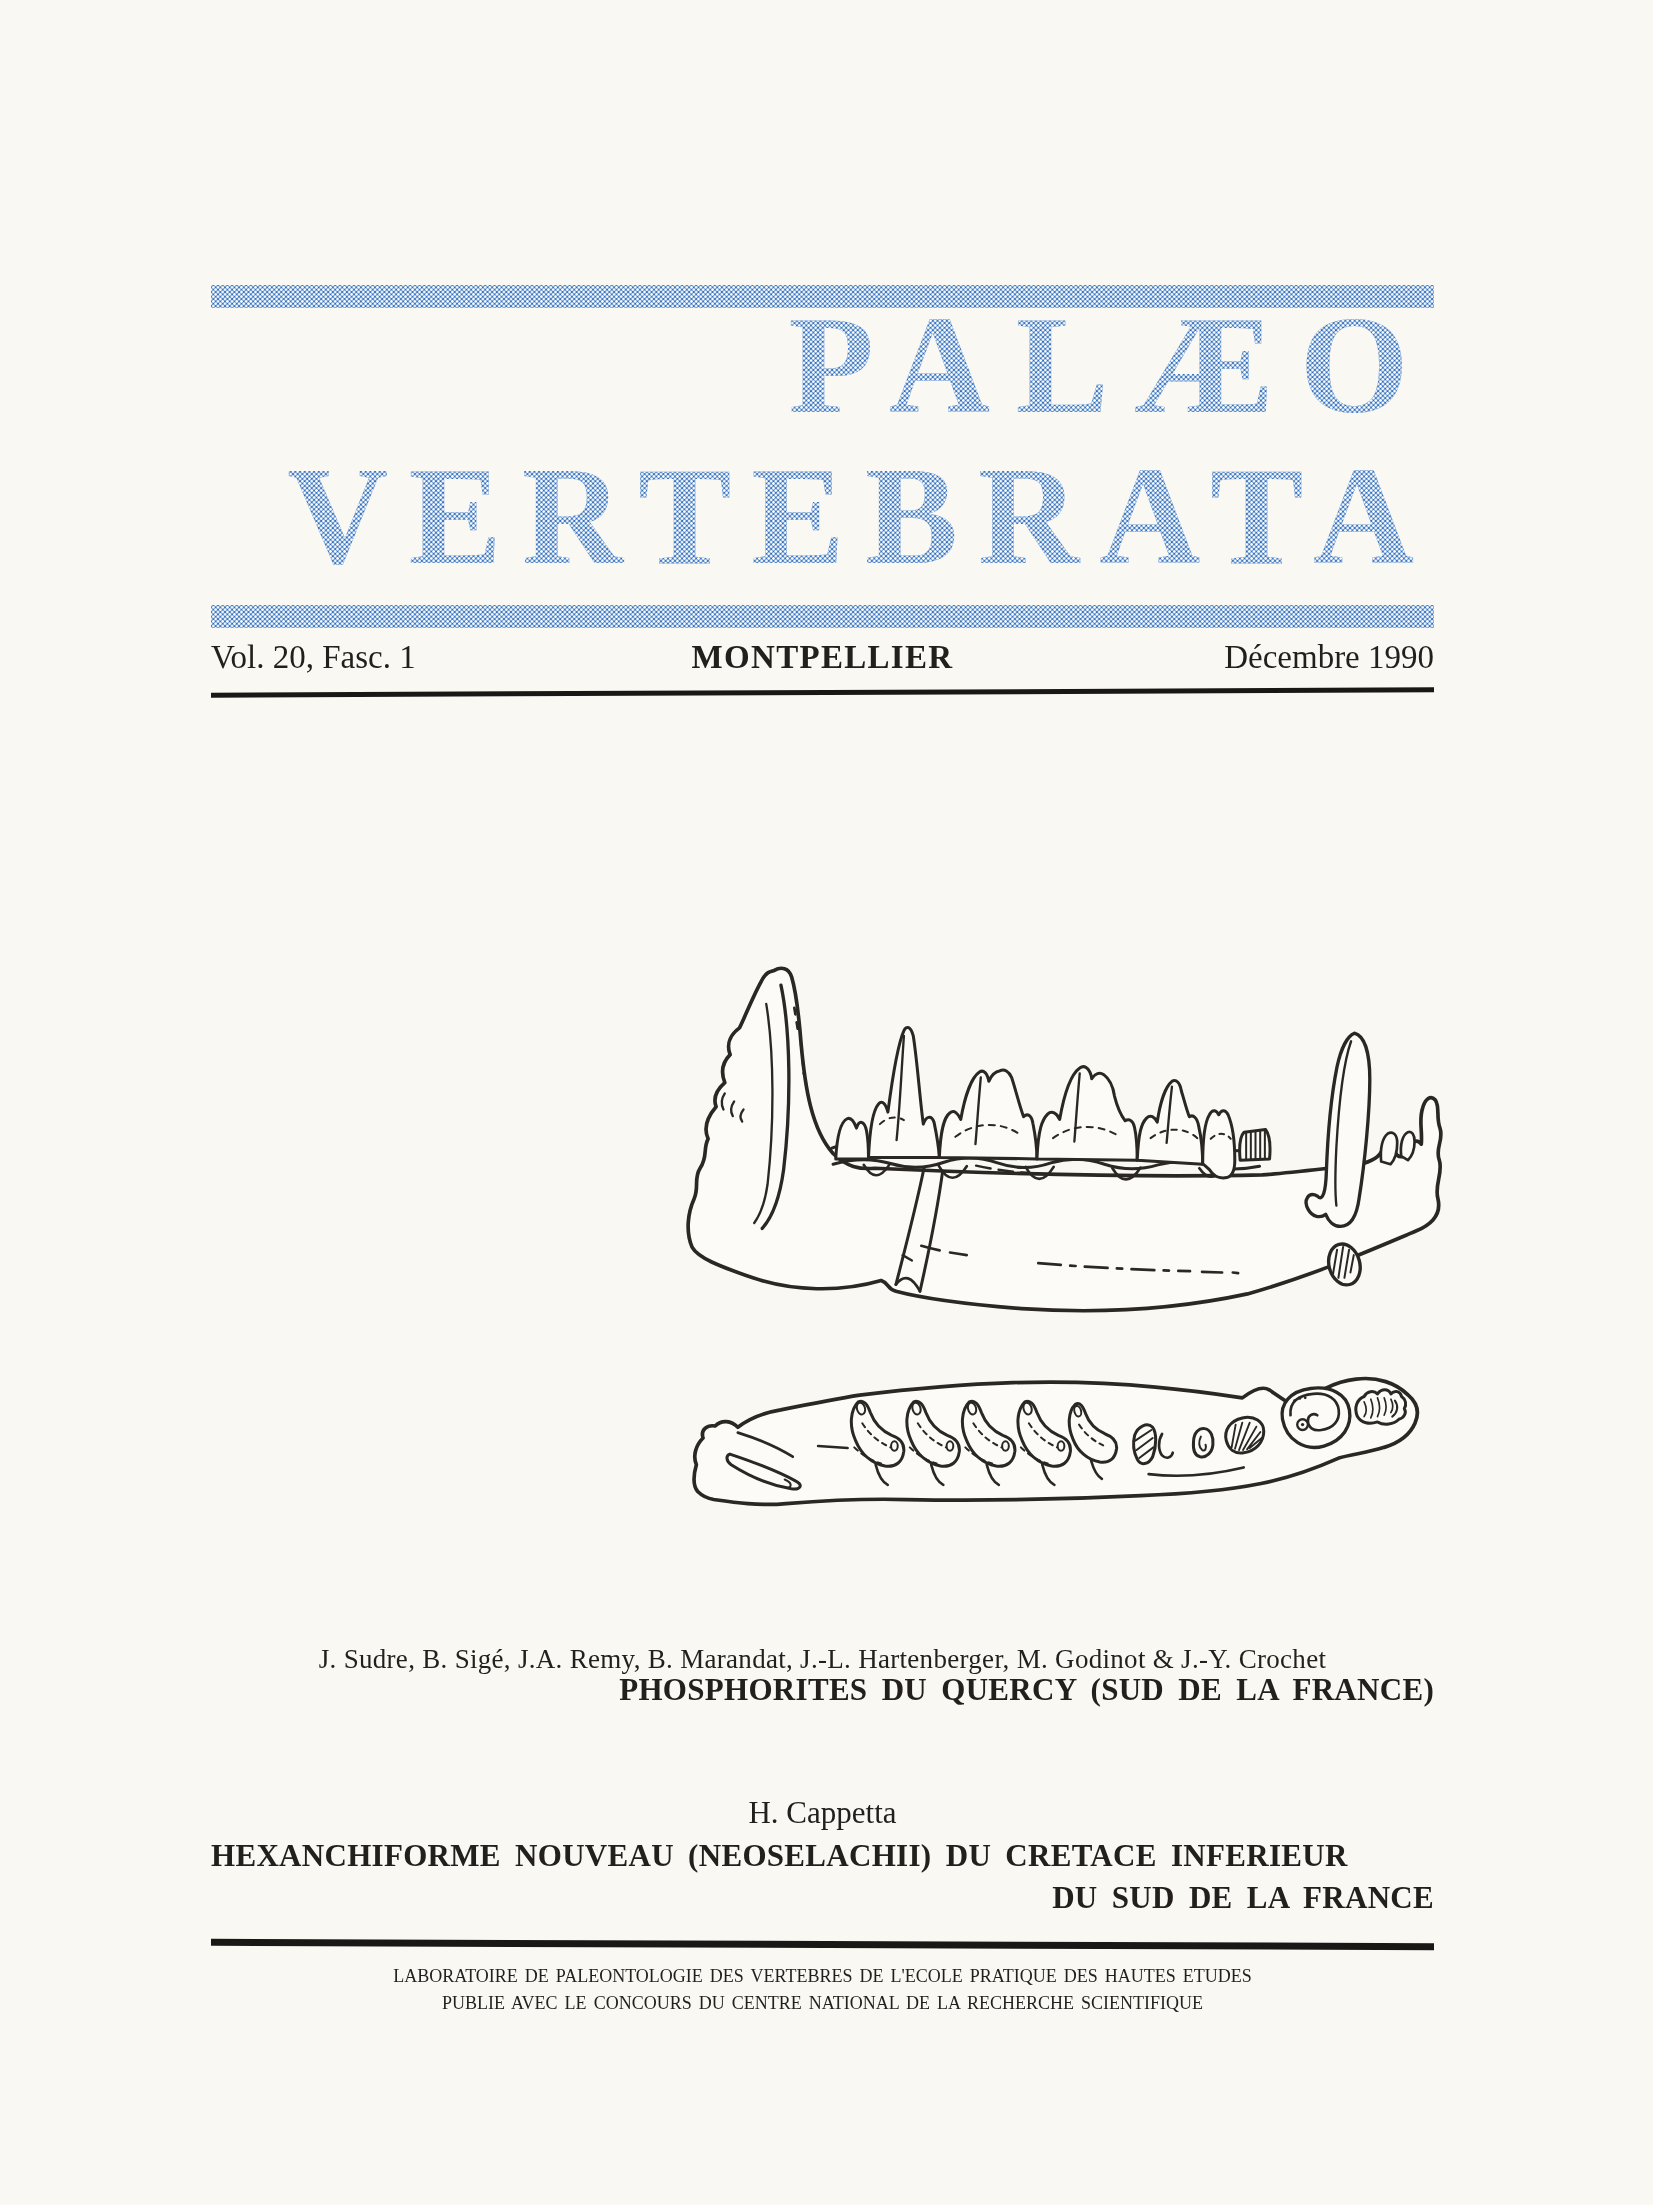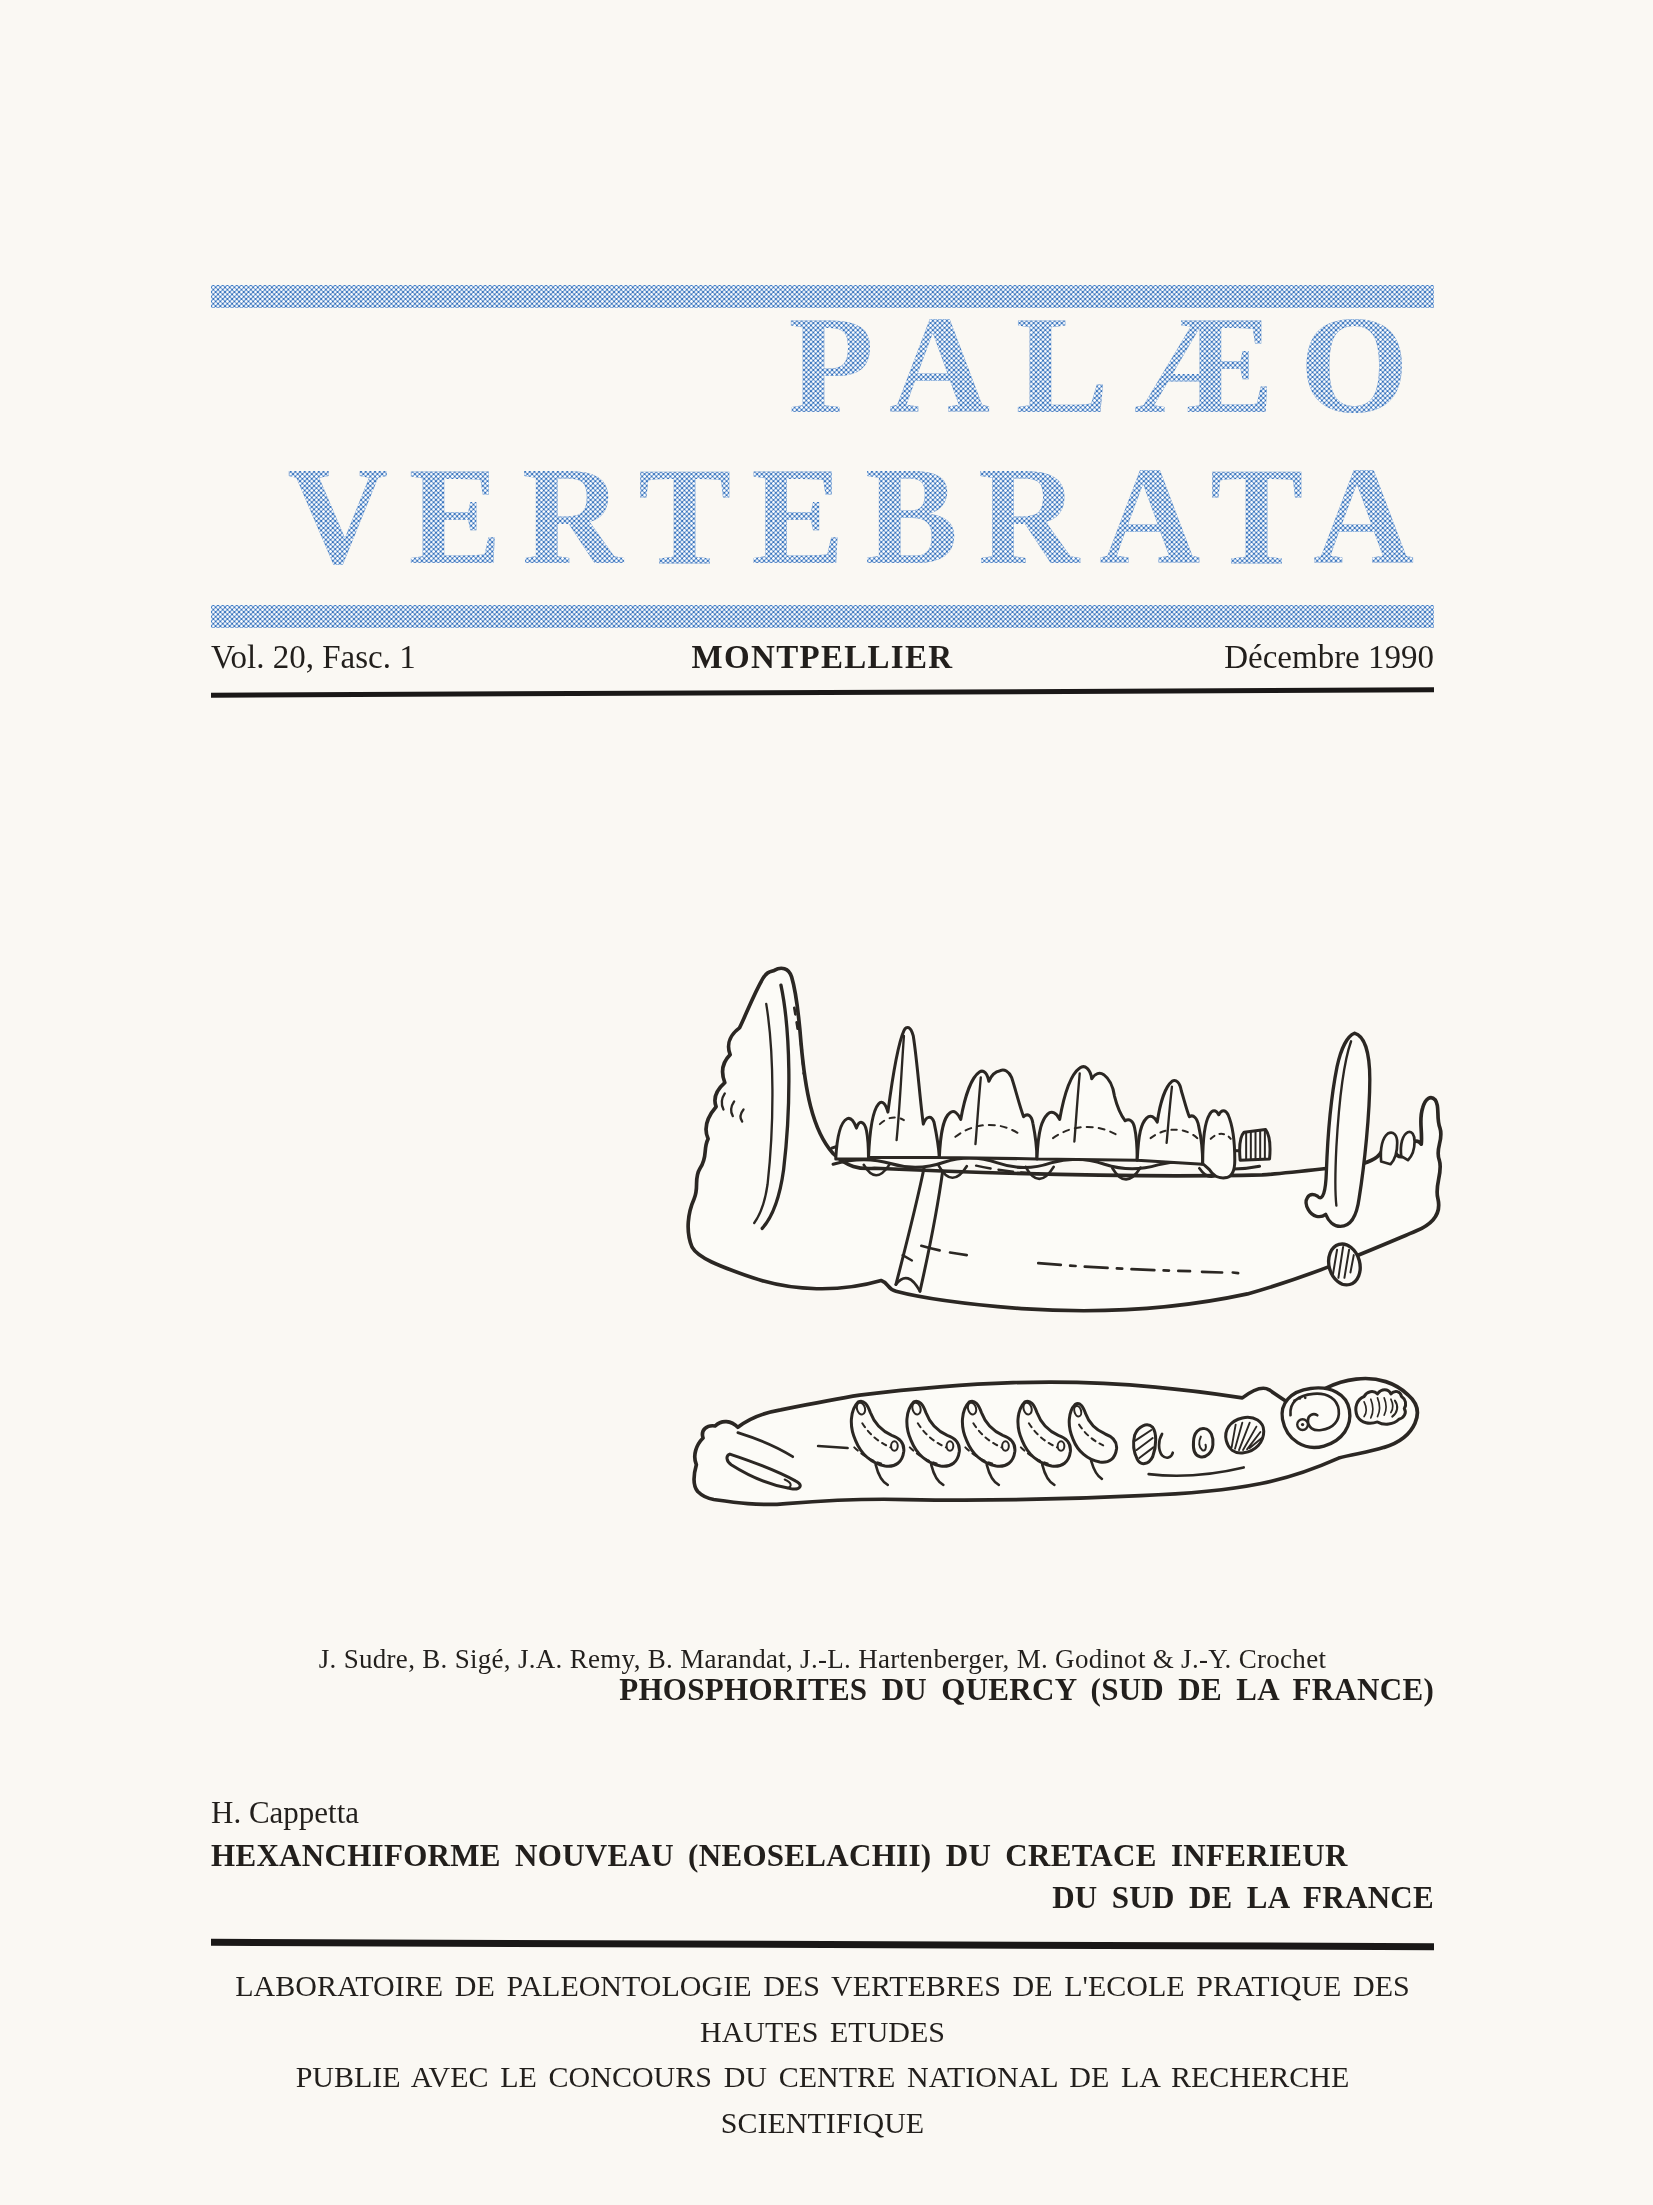--- a/index.html
+++ b/index.html
@@ -66,27 +66,27 @@
   .fig svg{display:block;width:100%;height:100%;}
   .fig-lateral{left:674px;top:965px;width:770px;height:349px;}
   .fig-occlusal{left:687px;top:1367px;width:736px;height:144px;}
   
   .textline{position:absolute;left:211px;width:1223px;}
   .authors{font-size:27px;text-align:center;letter-spacing:0.3px;}
   .a1-authors{top:1644px;}
   .btitle{font-size:31px;font-weight:700;word-spacing:0.20em;letter-spacing:0.3px;}
   .a1-t1{top:1689px;text-align:justify;text-align-last:justify;}
   .a1-t2{top:1672px;text-align:right;}
-  .a2-author{top:1795px;font-size:31px;text-align:left;}
+  .a2-author{top:1795px;font-size:31px;text-align:center;}
   .a2-t1{top:1838px;text-align:left;}
   .a2-t2{top:1880px;text-align:right;}
   
   .imprint{
     position:absolute;left:211px;top:1963px;width:1223px;
-    font-size:30px;line-height:1.52;text-align:center;
+    font-size:18px;line-height:1.52;text-align:center;
     word-spacing:0.14em;
   }
   
   .d path,.d ellipse,.d circle{vector-effect:none;}
 </style>
 </head>
 <body>
 
 <div class="page">
 

